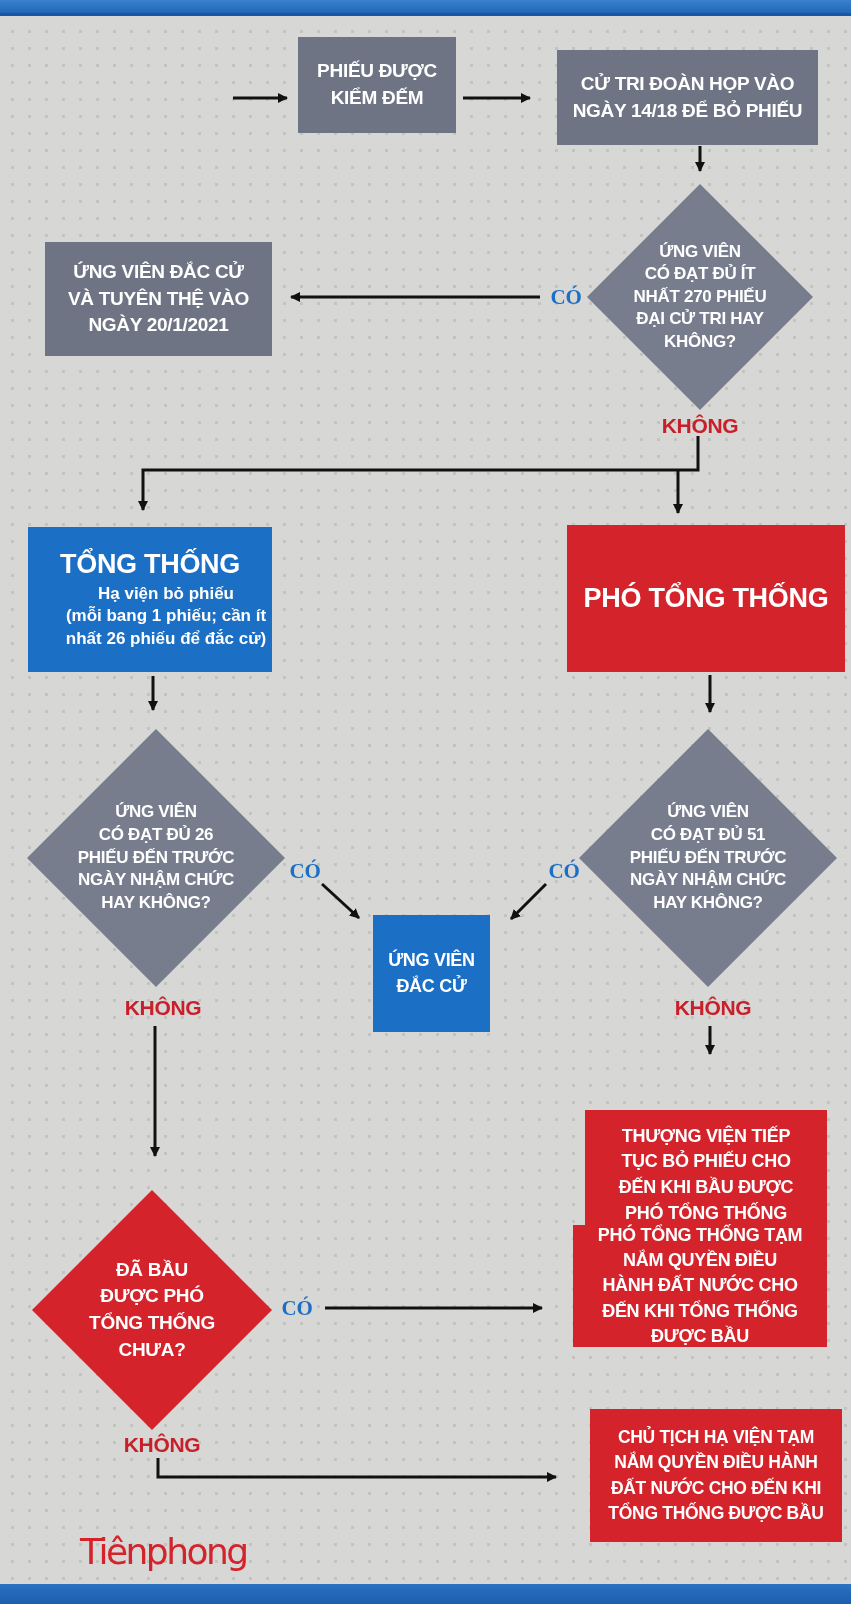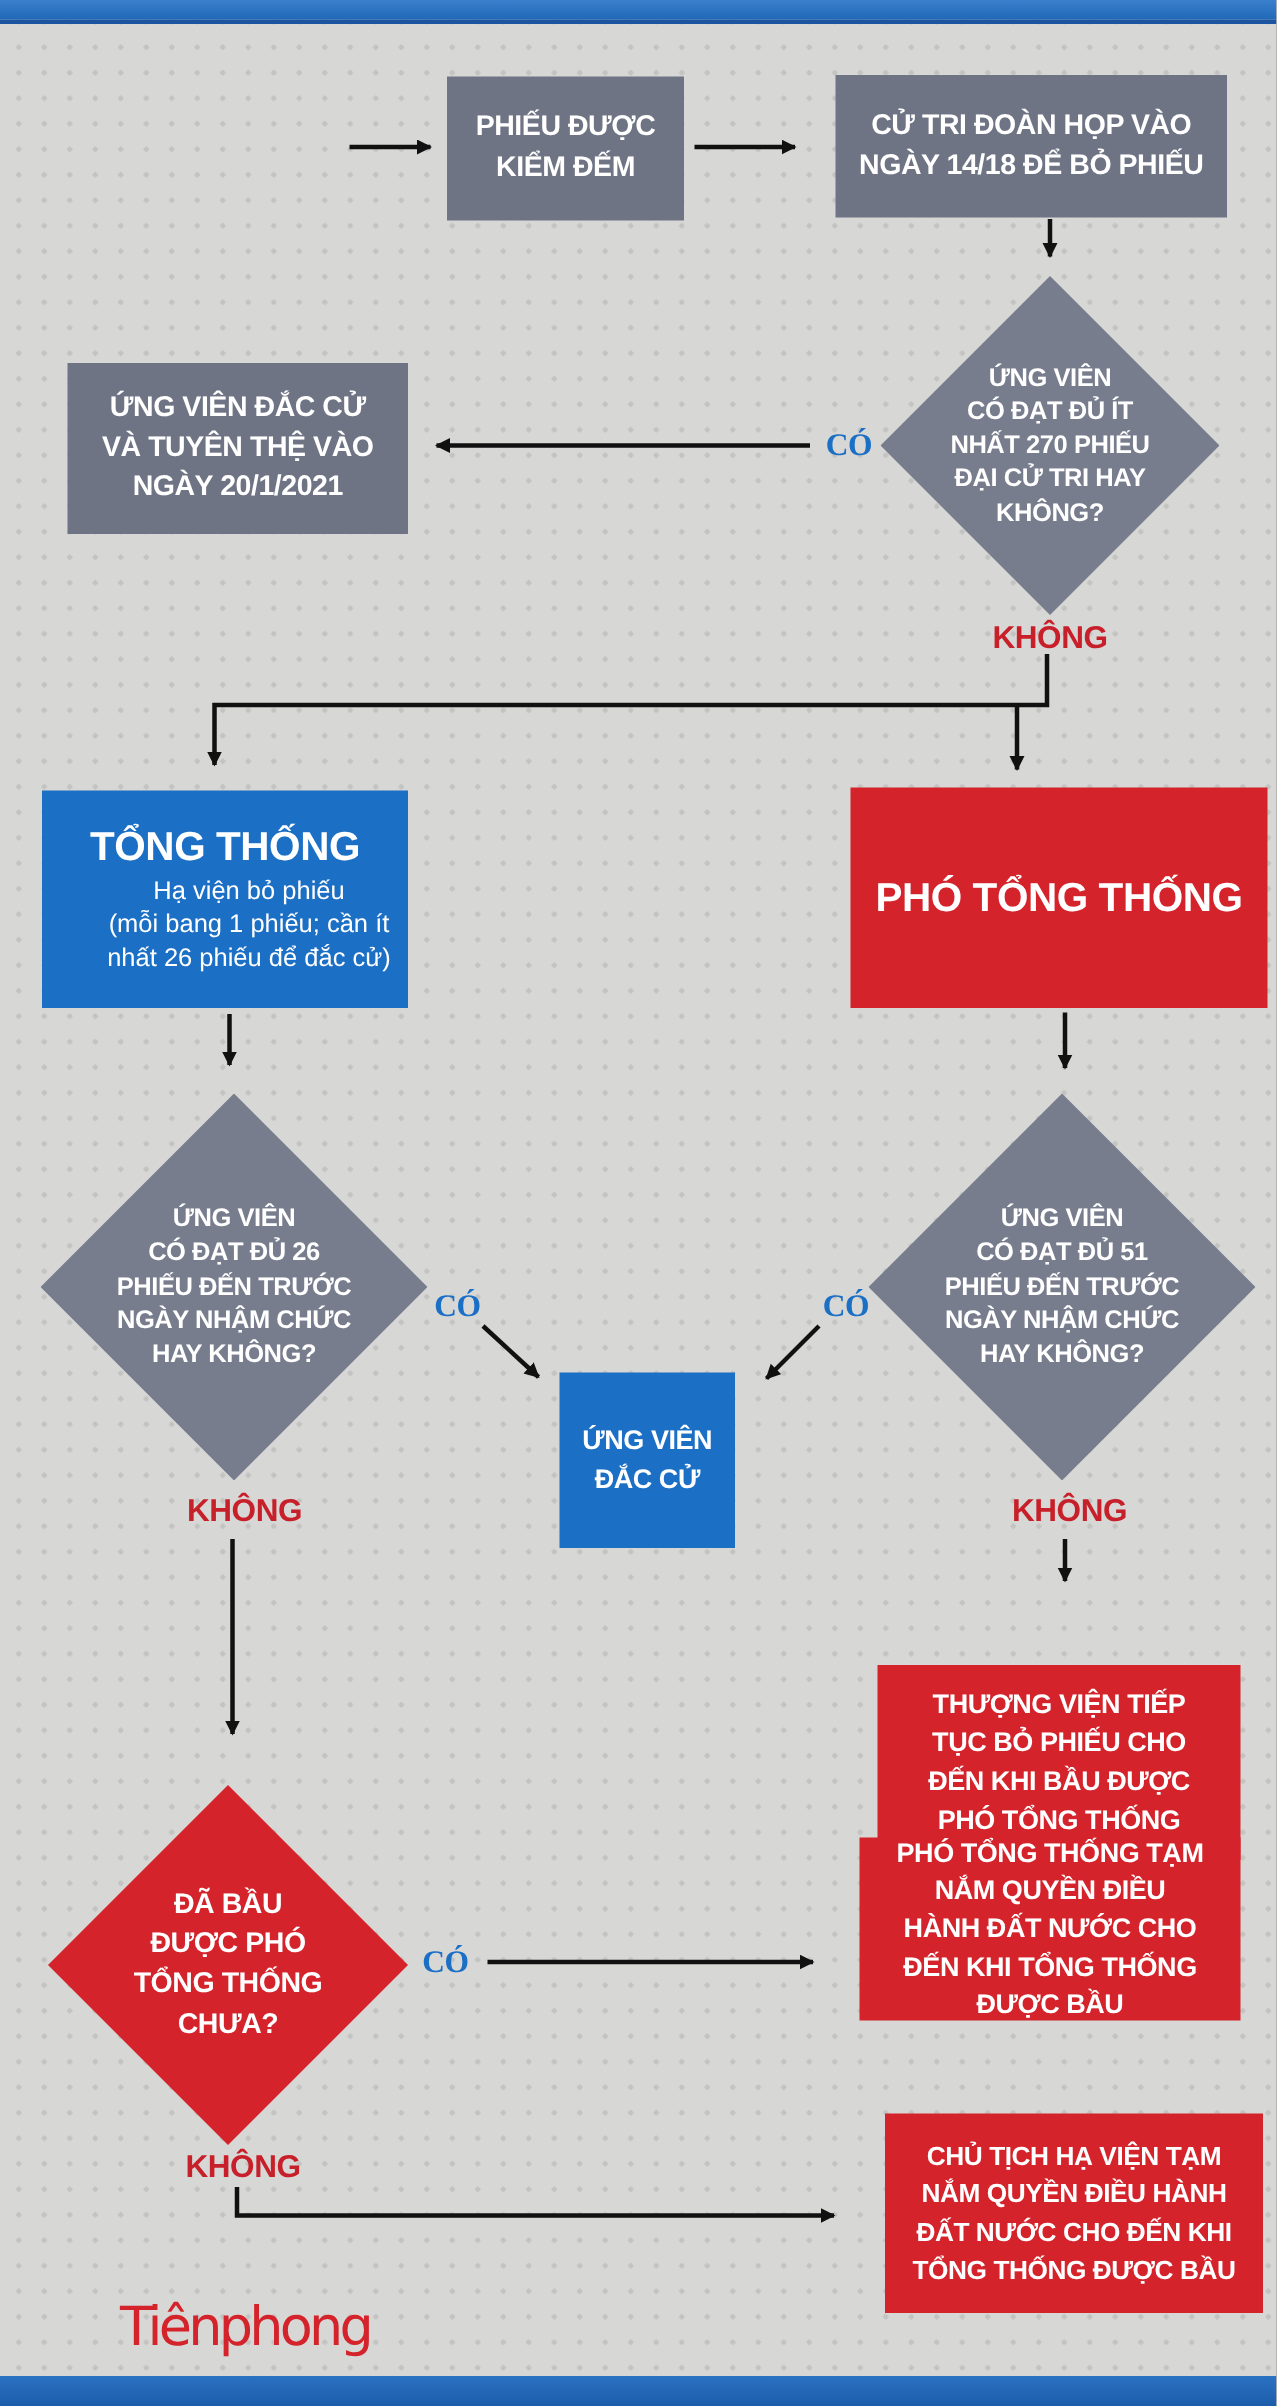--- a/index.html
+++ b/index.html
@@ -18,37 +18,37 @@
     position:absolute;display:flex;flex-direction:column;align-items:center;justify-content:center;
     text-align:center;color:#ffffff;white-space:pre-line;box-sizing:border-box;
   }
   .gray{background:#6f7485;}
   .blue{background:#1b6fc5;}
   .red{background:#d4232b;}
   .heading{font-weight:700;letter-spacing:-0.3px;}
   .diamond{clip-path:polygon(50% 0%,100% 50%,50% 100%,0% 50%);}
   .diamond.gray{background:#787d8e;}
   .node .title{font-weight:700;letter-spacing:-0.3px;}
-  .node .subtitle{font-weight:400;white-space:pre-line;margin-left:32px;}
+  .node .subtitle{font-weight:700;white-space:pre-line;margin-left:32px;}
   .lbl{
     position:absolute;transform:translate(-50%,-50%);
     font-weight:700;font-size:21px;letter-spacing:-0.3px;white-space:nowrap;
   }
   .lbl.yes{color:#1b6fc5;font-family:Liberation Serif, serif;}
   .lbl.no{color:#c7202a;}
   .arrows{position:absolute;left:0;top:0;}
   .logo{
     position:absolute;left:80px;top:1531px;
     color:#d4232a;font-weight:400;font-size:36px;letter-spacing:-2.5px;
     font-family:"DejaVu Sans","Liberation Sans",sans-serif;
   }
 
   
   #box-a{left:42px;top:52px;width:183px;height:94px;font-size:19px;line-height:1.4;}
-  #box-b{left:298px;top:51px;width:158px;height:96px;font-size:19px;line-height:1.4;}
+  #box-b{left:298px;top:37px;width:158px;height:96px;font-size:19px;line-height:1.4;}
   #box-c{left:557px;top:50px;width:261px;height:95px;font-size:19px;line-height:1.4;}
   #diamond-1{left:587px;top:184px;width:226px;height:226px;font-size:17px;line-height:1.32;}
   #box-d{left:45px;top:242px;width:227px;height:114px;font-size:19px;line-height:1.4;}
   #box-e{left:28px;top:527px;width:244px;height:145px;}
   #box-f{left:567px;top:525px;width:278px;height:147px;}
   #box-e .title,#box-f .title{font-size:27px;line-height:1.15;}
   #box-e .subtitle,#box-f .subtitle{font-size:17px;line-height:1.3;margin-top:3px;}
   #diamond-2{left:27px;top:729px;width:258px;height:258px;font-size:17px;line-height:1.35;}
   #diamond-3{left:579px;top:729px;width:258px;height:258px;font-size:17px;line-height:1.35;}
   #box-g{left:373px;top:915px;width:117px;height:117px;font-size:18px;line-height:1.4;}

